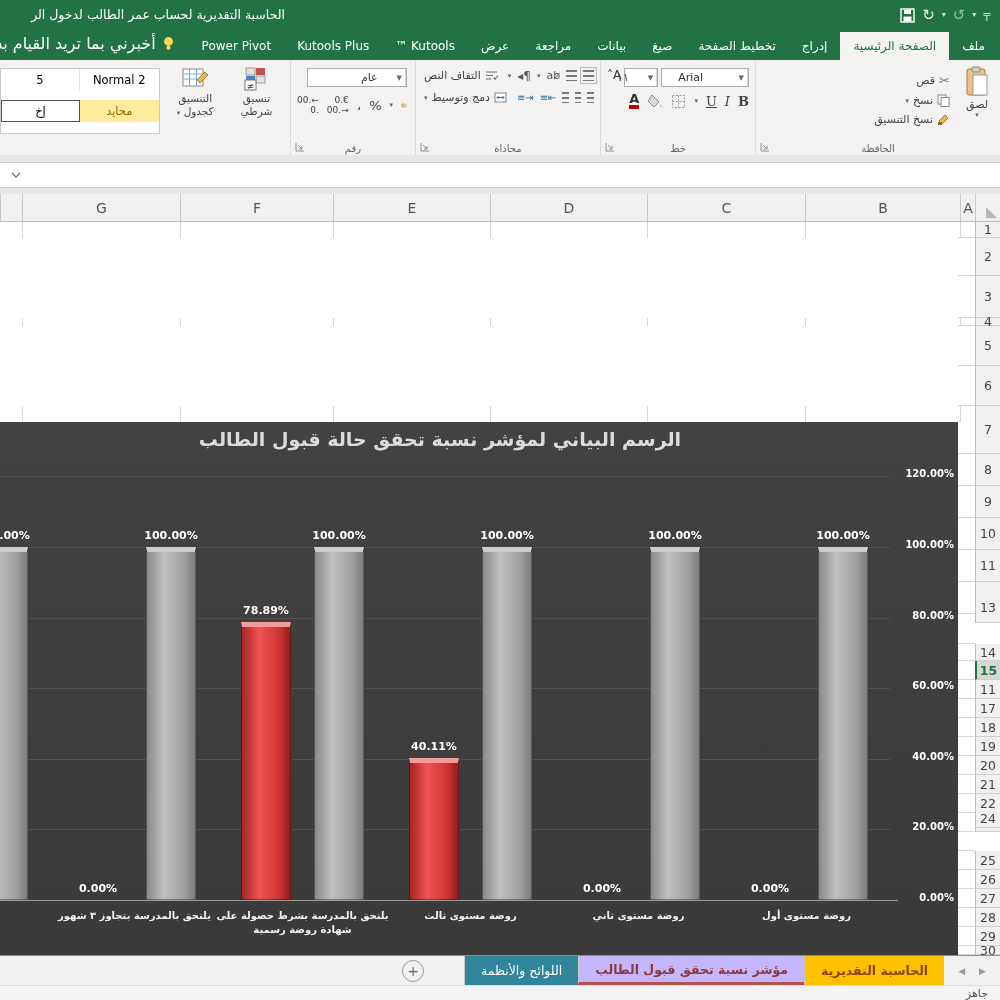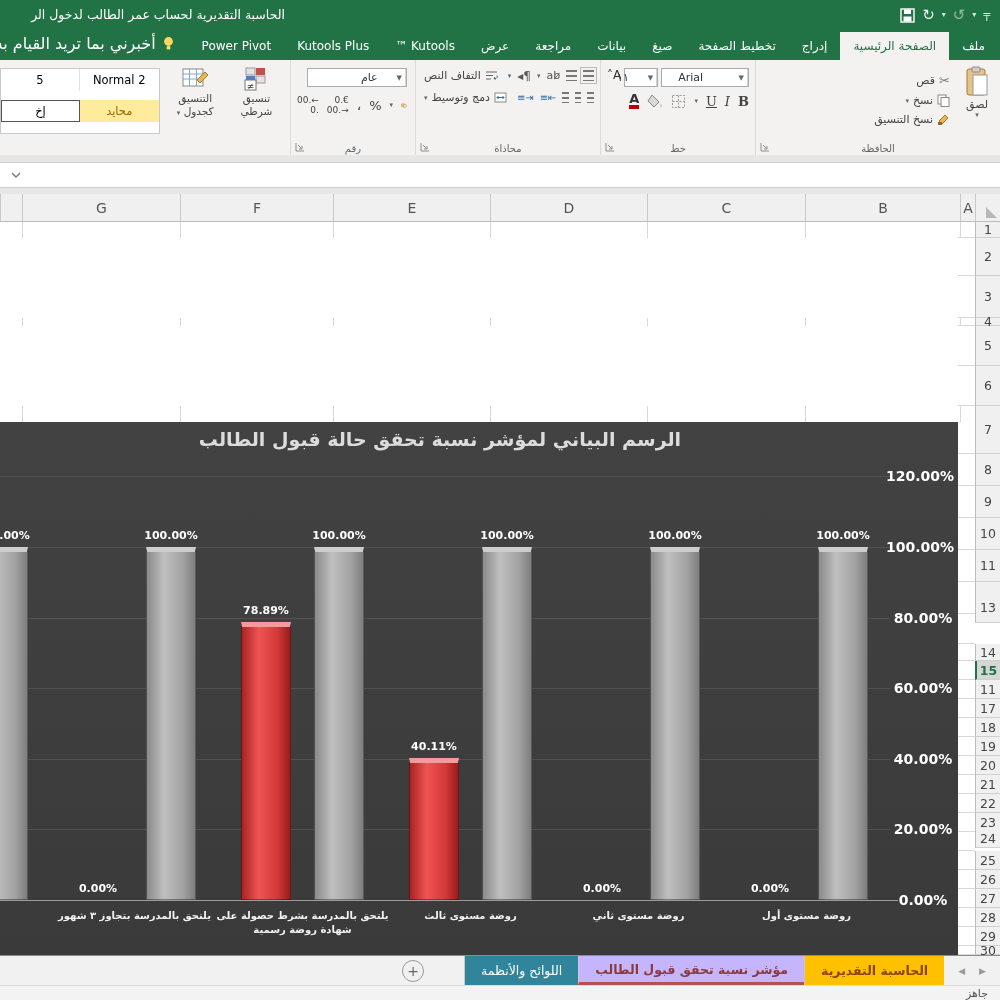--- a/index.html
+++ b/index.html
@@ -58,21 +58,21 @@
   .r5{top:326px;height:40px;} .r6{top:366px;height:40px;}
   .c-merged{left:22px;width:626px;} .c-c{left:647px;width:159px;} .c-b{left:805px;width:155px;}
   .c-g{left:22px;width:159px;} .c-f{left:180px;width:154px;} .c-e{left:333px;width:158px;} .c-d{left:490px;width:158px;}
   .c-sliver6{left:0px;width:23px;background:#b7dee8;border:1px solid #1a1a1a;}
   .commenttri{position:absolute;top:0;right:0;width:0;height:0;border-top:9px solid #1e7145;border-left:9px solid transparent;}
   
   .chart{top:422px;left:0;width:958px;height:533px;background:linear-gradient(180deg,#424242,#3a3a3a);overflow:hidden;}
   .charttitle{position:absolute;top:6px;left:0;width:880px;text-align:center;color:#dcdcdc;font-size:19px;font-weight:600;}
   .gline{position:absolute;left:0;width:890px;height:1px;background:#515151;}
   .gline.axis{background:#9a9a9a;width:898px;}
-  .ylab{position:absolute;width:62px;text-align:center;color:#fff;font-size:14px;font-weight:bold;}
+  .ylab{position:absolute;width:62px;text-align:right;color:#fff;font-size:10px;font-weight:bold;}
   .bar{position:absolute;box-sizing:border-box;border:1px solid rgba(0,0,0,.35);}
   .bar.gray{background:linear-gradient(90deg,#8a8a8a,#bfbfbf 35%,#a2a2a2 75%,#7e7e7e);border-top:5px solid #cdcdcd;}
   .bar.red{background:linear-gradient(90deg,#a82424,#ef5353 35%,#d23737 75%,#961d1d);border-top:5px solid #f49a9a;}
   .dlab{position:absolute;width:90px;text-align:center;color:#fff;font-size:11px;font-weight:bold;}
   .catlab{position:absolute;width:175px;top:487px;text-align:center;color:#f2f2f2;font-size:10px;font-weight:bold;line-height:1.4;}
   
   .sheetbar{top:955px;left:0;width:1000px;height:30px;background:#f1f1f1;border-top:1px solid #8c8c8c;box-sizing:border-box;display:flex;flex-direction:row;align-items:stretch;}
   .navarrows{display:flex;align-items:center;gap:14px;padding:0 14px;color:#9a9a9a;font-size:9px;}
   .stab{display:flex;align-items:center;padding:0 16px;font-size:12.5px;white-space:nowrap;border-left:1px solid #c9c9c9;cursor:default;box-sizing:border-box;}
   .stab.amber{background:#ffc000;color:#8a4500;font-weight:bold;}
@@ -445,21 +445,21 @@
       <div class="rownum" style="top: 515px; height: 19px;">19</div>
       <div class="sliver" style="top: 534px; height: 19px;"></div>
       <div class="rownum" style="top: 534px; height: 19px;">20</div>
       <div class="sliver" style="top: 553px; height: 19px;"></div>
       <div class="rownum" style="top: 553px; height: 19px;">21</div>
       <div class="sliver" style="top: 572px; height: 19px;"></div>
       <div class="rownum" style="top: 572px; height: 19px;">22</div>
       <div class="sliver" style="top: 591px; height: 19px;"></div>
       <div class="rownum" style="top: 591px; height: 19px;">23</div>
       <div class="sliver" style="top: 610px; height: 19px;"></div>
-      <div class="rownum" style="top: 607px; height: 19px;">24</div>
+      <div class="rownum" style="top: 587px; height: 19px;">24</div>
       <div class="sliver" style="top: 629px; height: 19px;"></div>
       <div class="rownum" style="top: 629px; height: 19px;">25</div>
       <div class="sliver" style="top: 648px; height: 19px;"></div>
       <div class="rownum" style="top: 648px; height: 19px;">26</div>
       <div class="sliver" style="top: 667px; height: 19px;"></div>
       <div class="rownum" style="top: 667px; height: 19px;">27</div>
       <div class="sliver" style="top: 686px; height: 19px;"></div>
       <div class="rownum" style="top: 686px; height: 19px;">28</div>
       <div class="sliver" style="top: 705px; height: 19px;"></div>
       <div class="rownum" style="top: 705px; height: 19px;">29</div>

